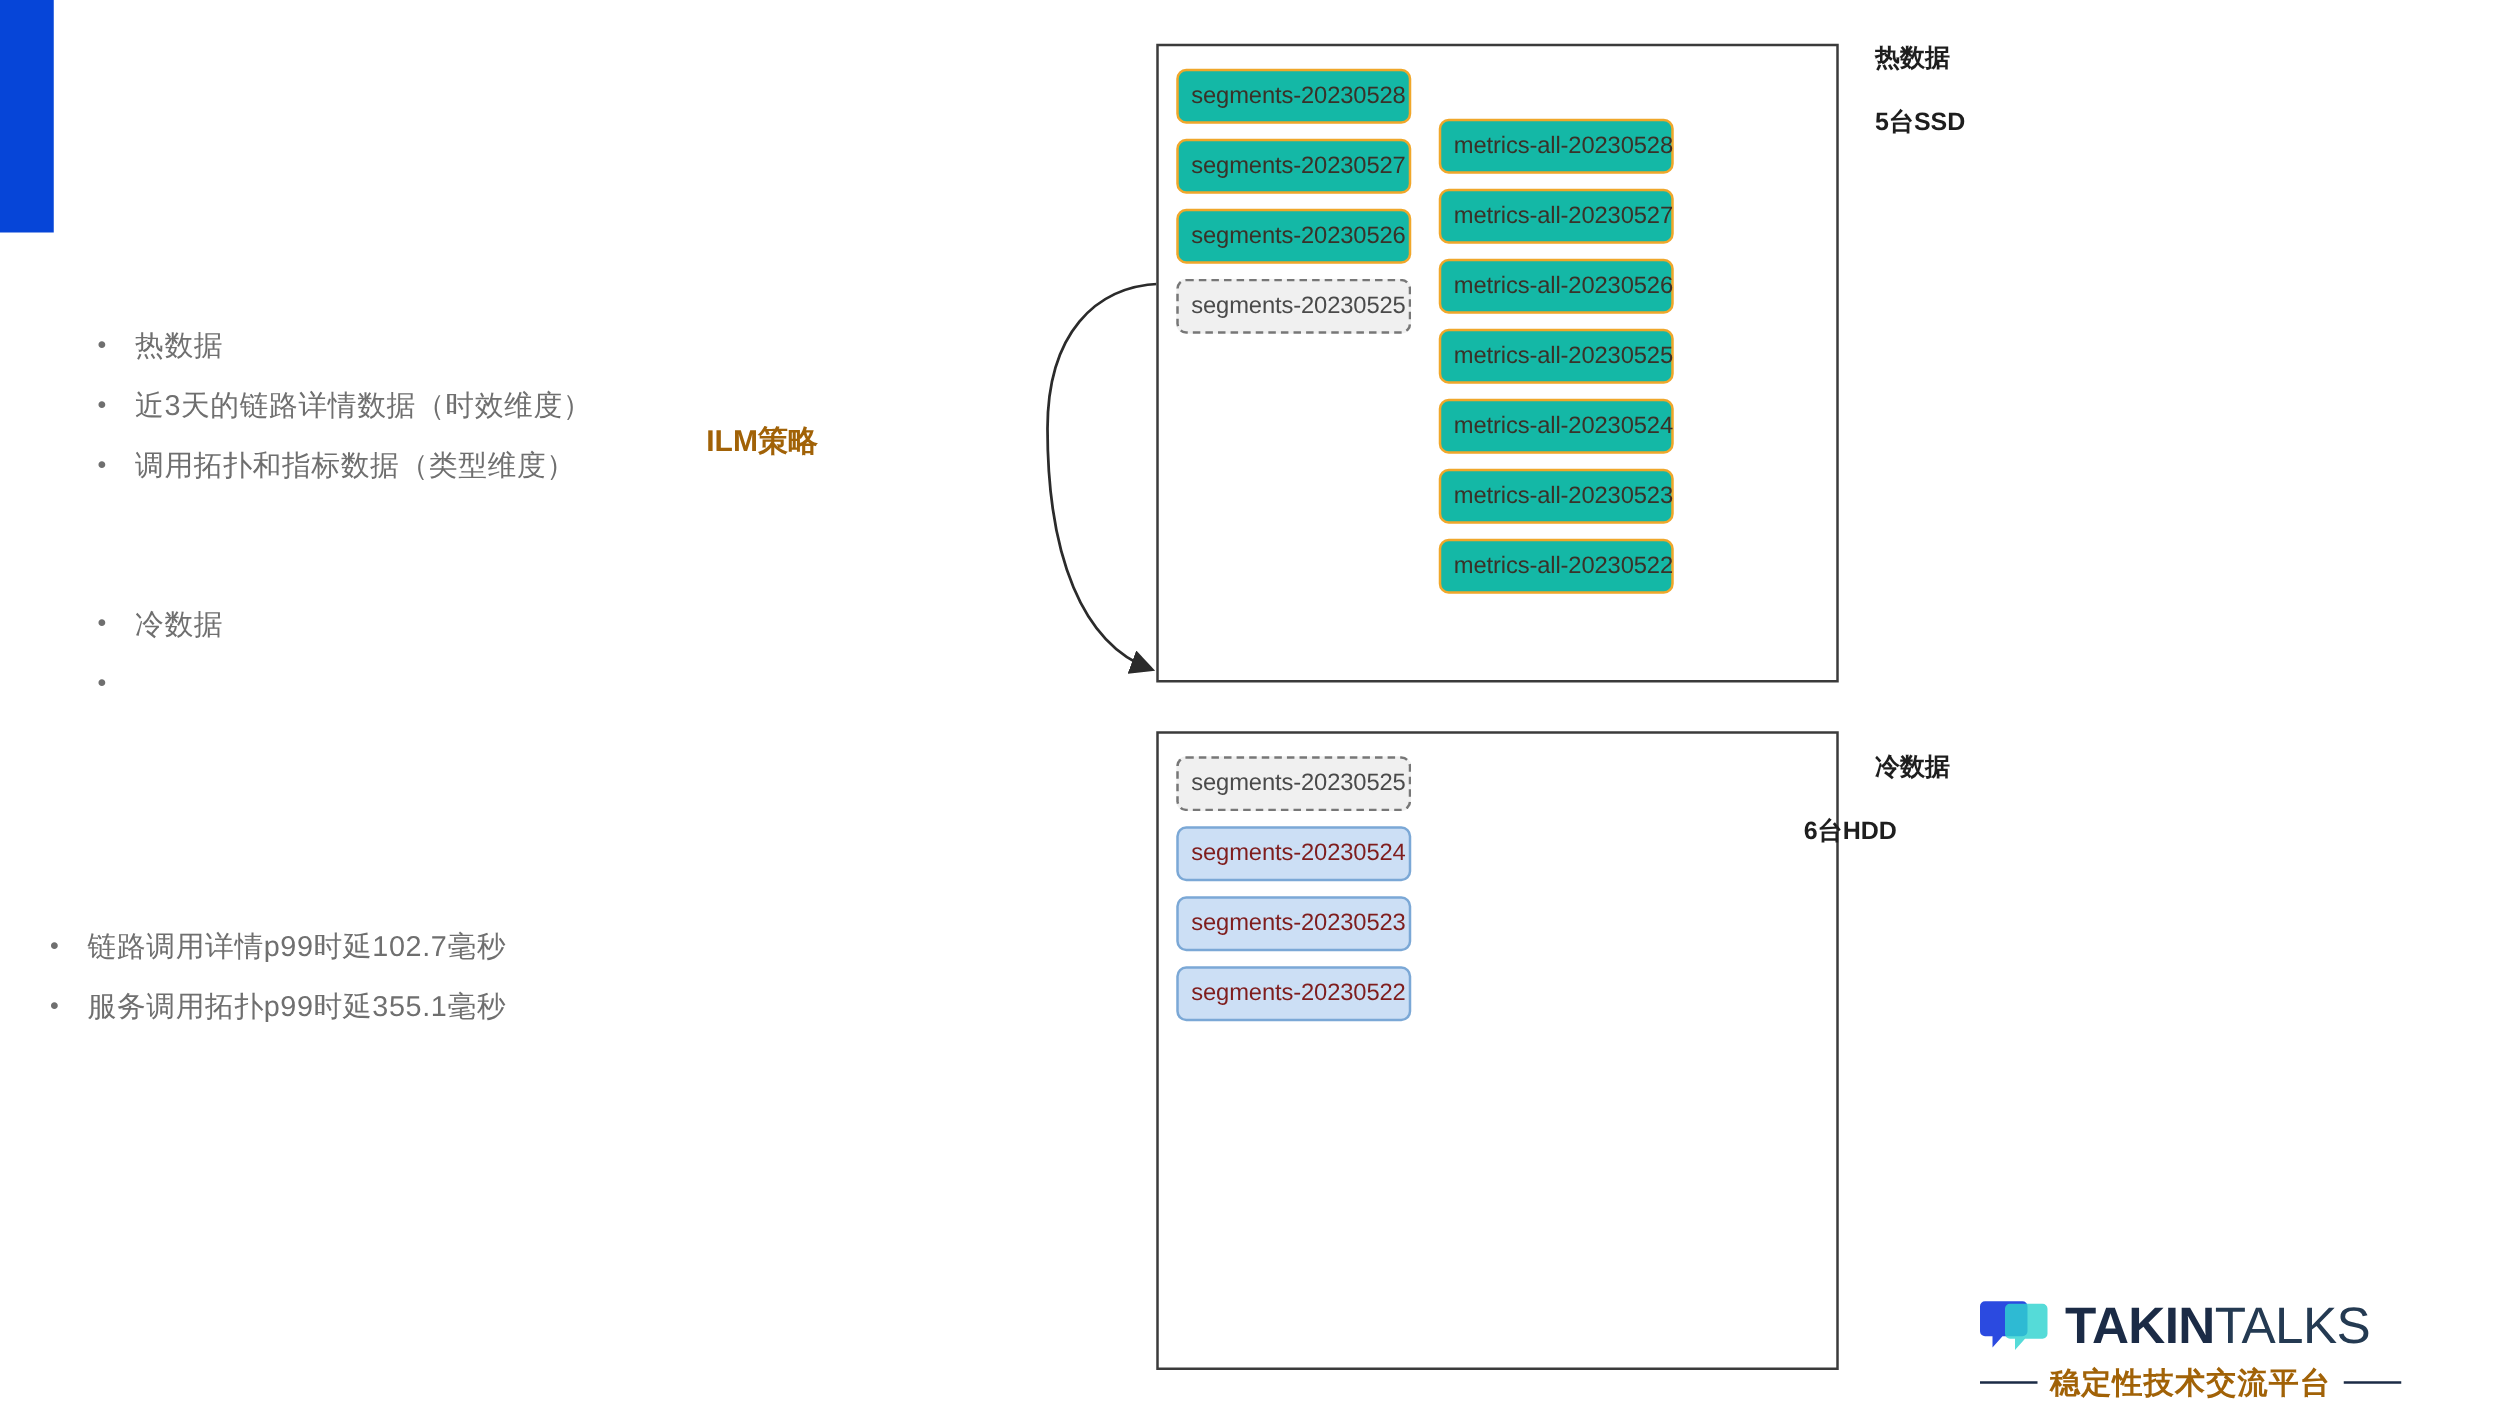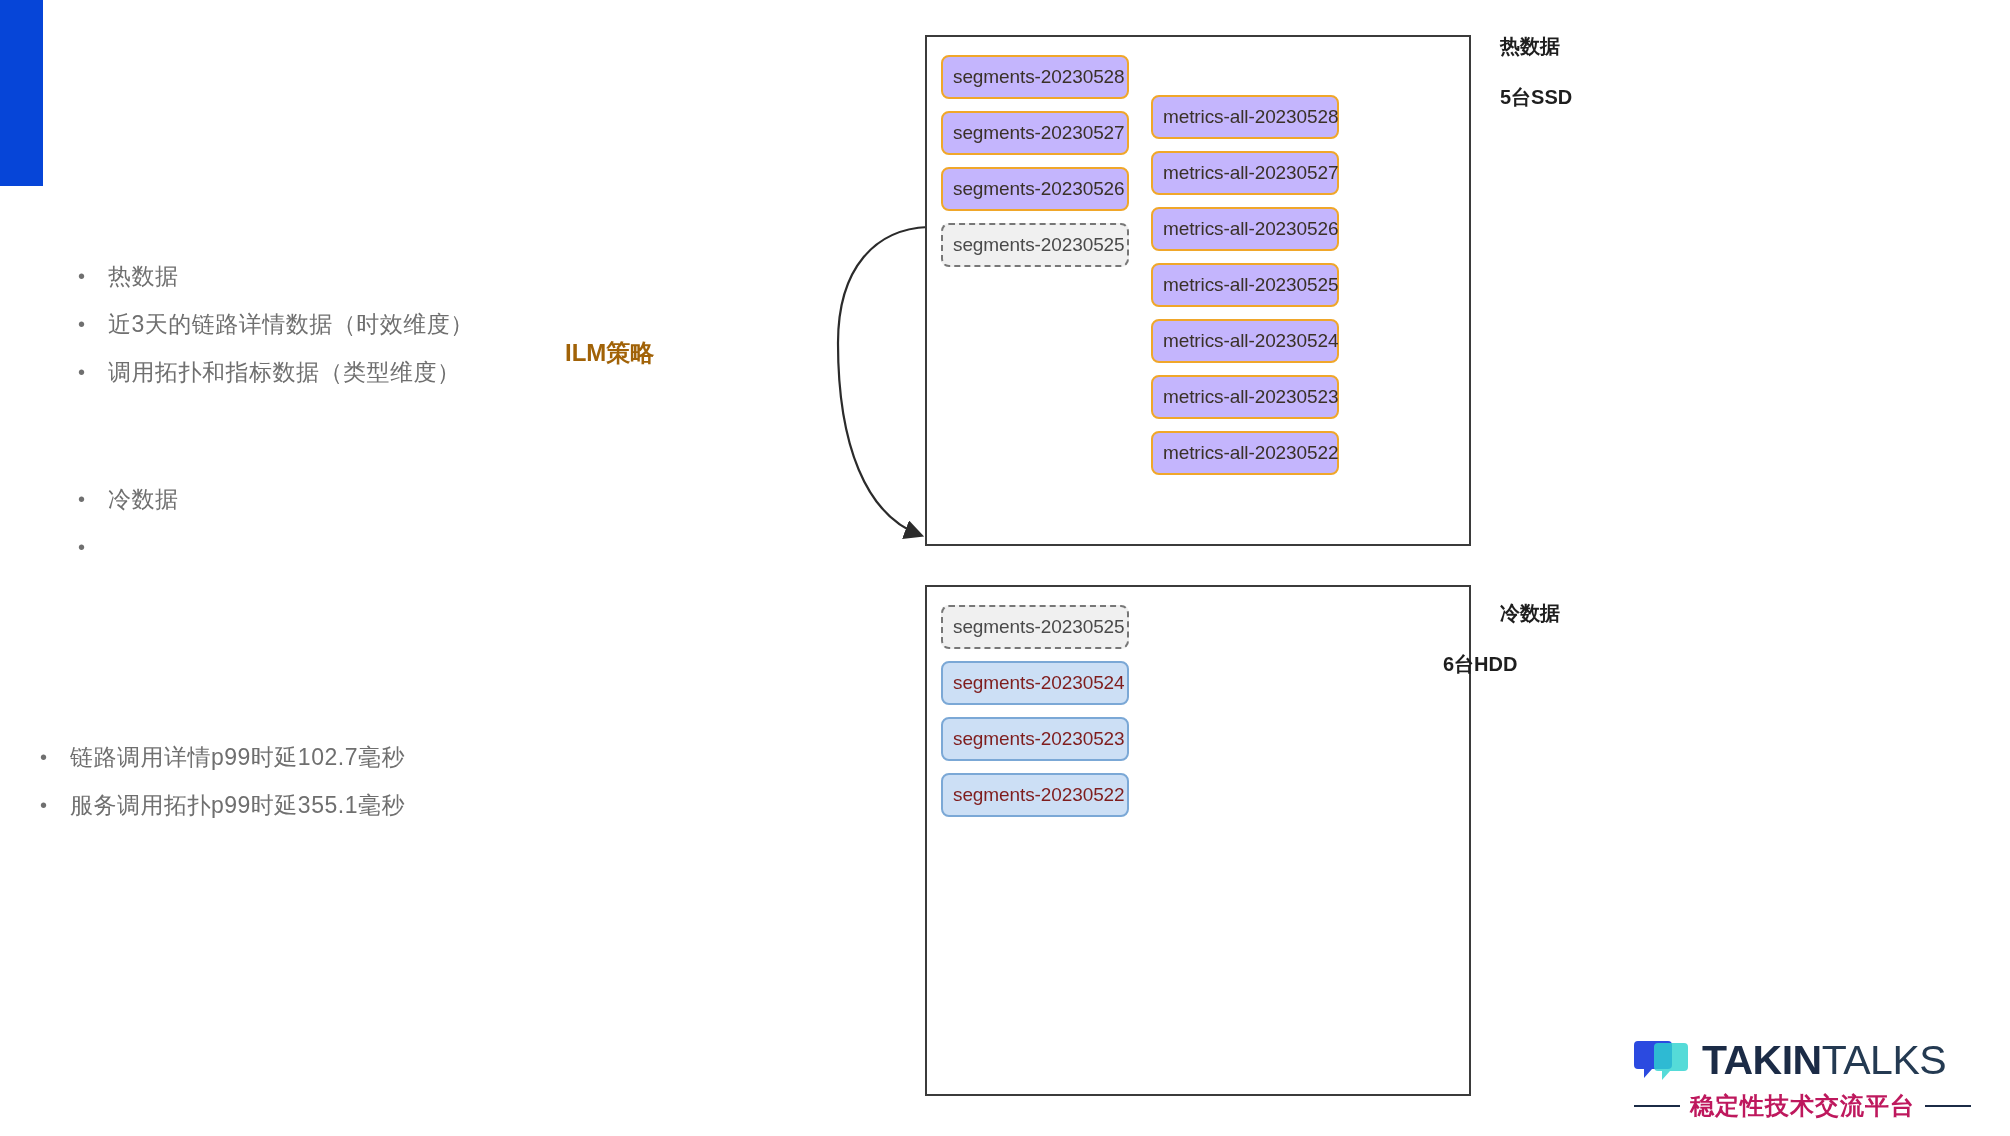--- a/index.html
+++ b/index.html
@@ -59,21 +59,21 @@
     width:188px;height:44px;
     box-sizing:border-box;
     border-radius:8px;
     display:flex;align-items:center;
     padding-left:10px;
     font-size:19px;
     letter-spacing:-0.1px;
     white-space:nowrap;
   }
   .card.orange{
-    background:#c4b5fd;
+    background:#14b8a6;
     border:2px solid #f0a72a;
     color:#3a3128;
   }
   .card.blue{
     background:#ccdff5;
     border:2px solid #7ba8d6;
     color:#7f1d1d;
   }
   .card.ghost{
     background:#f0f0f0;
@@ -96,31 +96,31 @@
 
   
   #ilm-arrow{position:absolute;left:780px;top:215px;width:200px;height:340px;}
   #ilm-label{
     position:absolute;left:565px;top:337px;
     font-size:24px;font-weight:bold;color:#a16207;
     white-space:nowrap;
   }
 
   
-  #logo{position:absolute;left:1634px;top:1034px;width:356px;height:90px;}
+  #logo{position:absolute;left:1584px;top:1034px;width:356px;height:90px;}
   .logo-top{display:flex;align-items:center;height:52px;}
   .logo-mark{width:56px;height:46px;flex:0 0 56px;margin-right:12px;}
   .logo-word{font-size:41px;letter-spacing:-0.5px;line-height:46px;}
   .logo-word .w1{color:#1b2b46;font-weight:bold;}
   .logo-word .w2{color:#243a52;font-weight:normal;}
   .logo-bottom{display:flex;align-items:center;margin-top:4px;}
   .logo-rule{height:2px;background:#1b2b46;flex:0 0 46px;}
   .logo-rule.right{flex:0 0 46px;}
   .logo-tag{
-    color:#be185d;font-weight:bold;font-size:24px;
+    color:#a16207;font-weight:bold;font-size:24px;
     margin:0 10px;white-space:nowrap;letter-spacing:1px;
   }
 </style>
 </head>
 <body>
 
 <div class="stage">
 
   <div class="blue-bar"></div>
 

